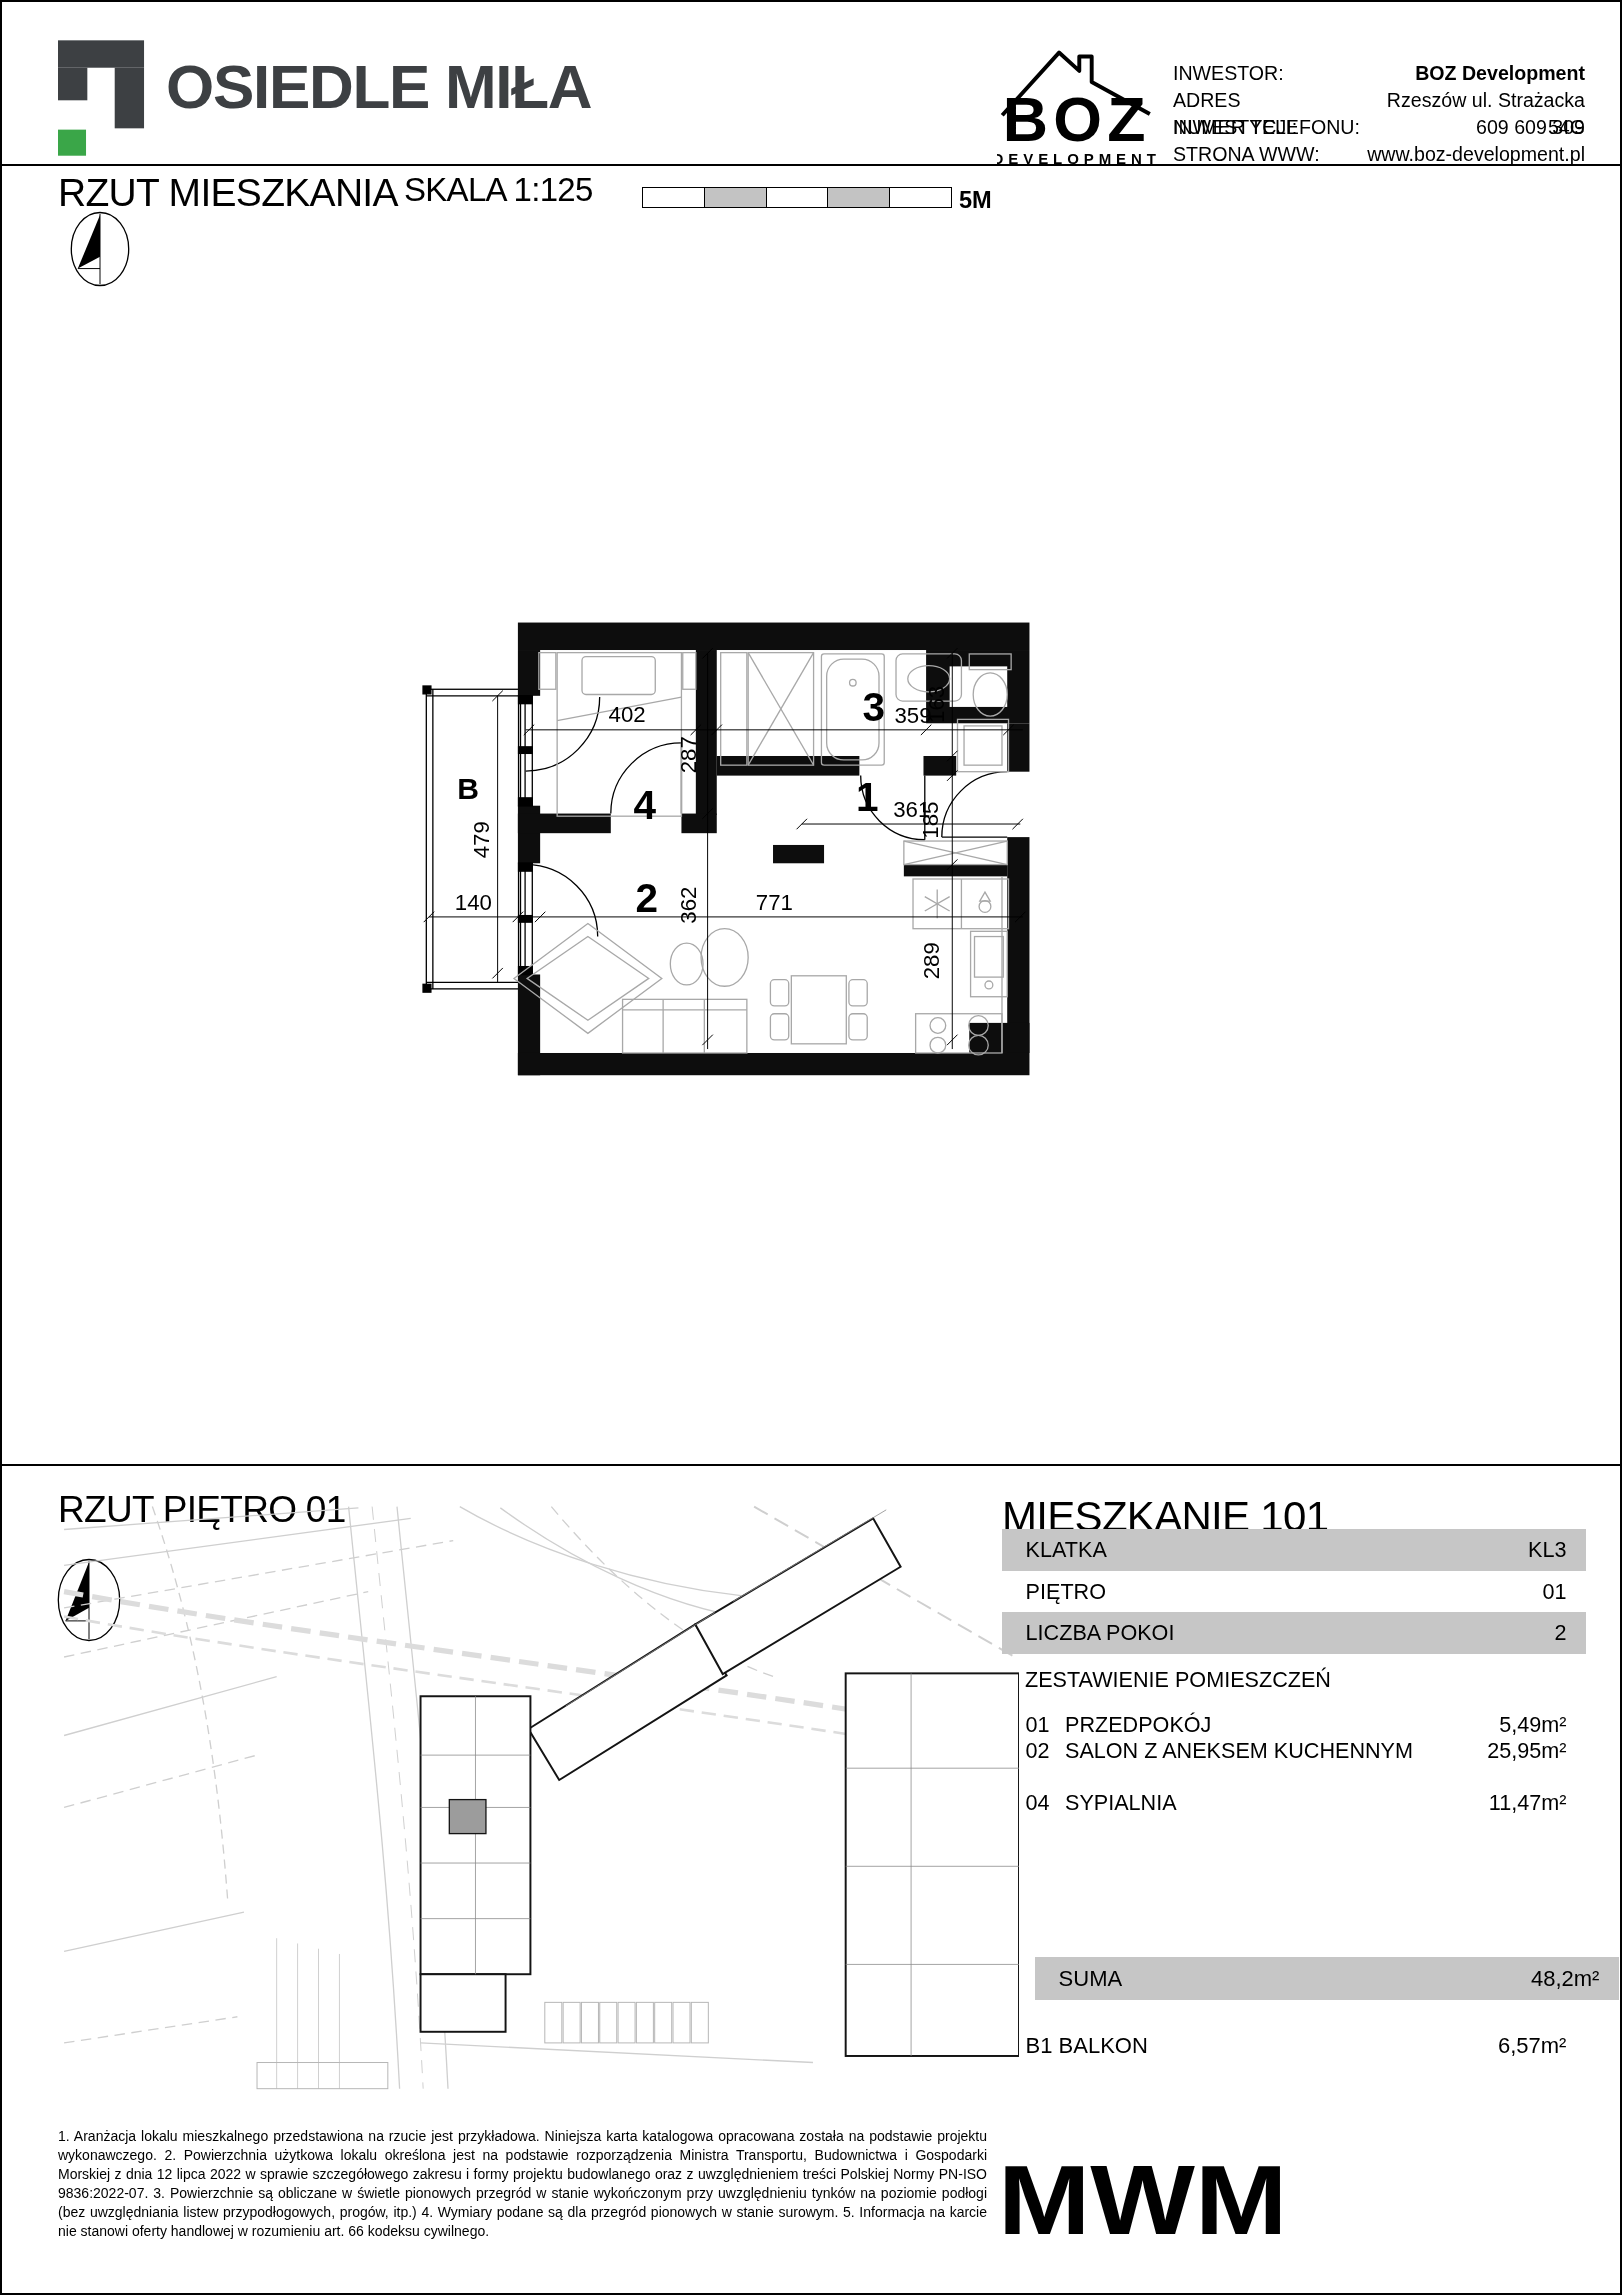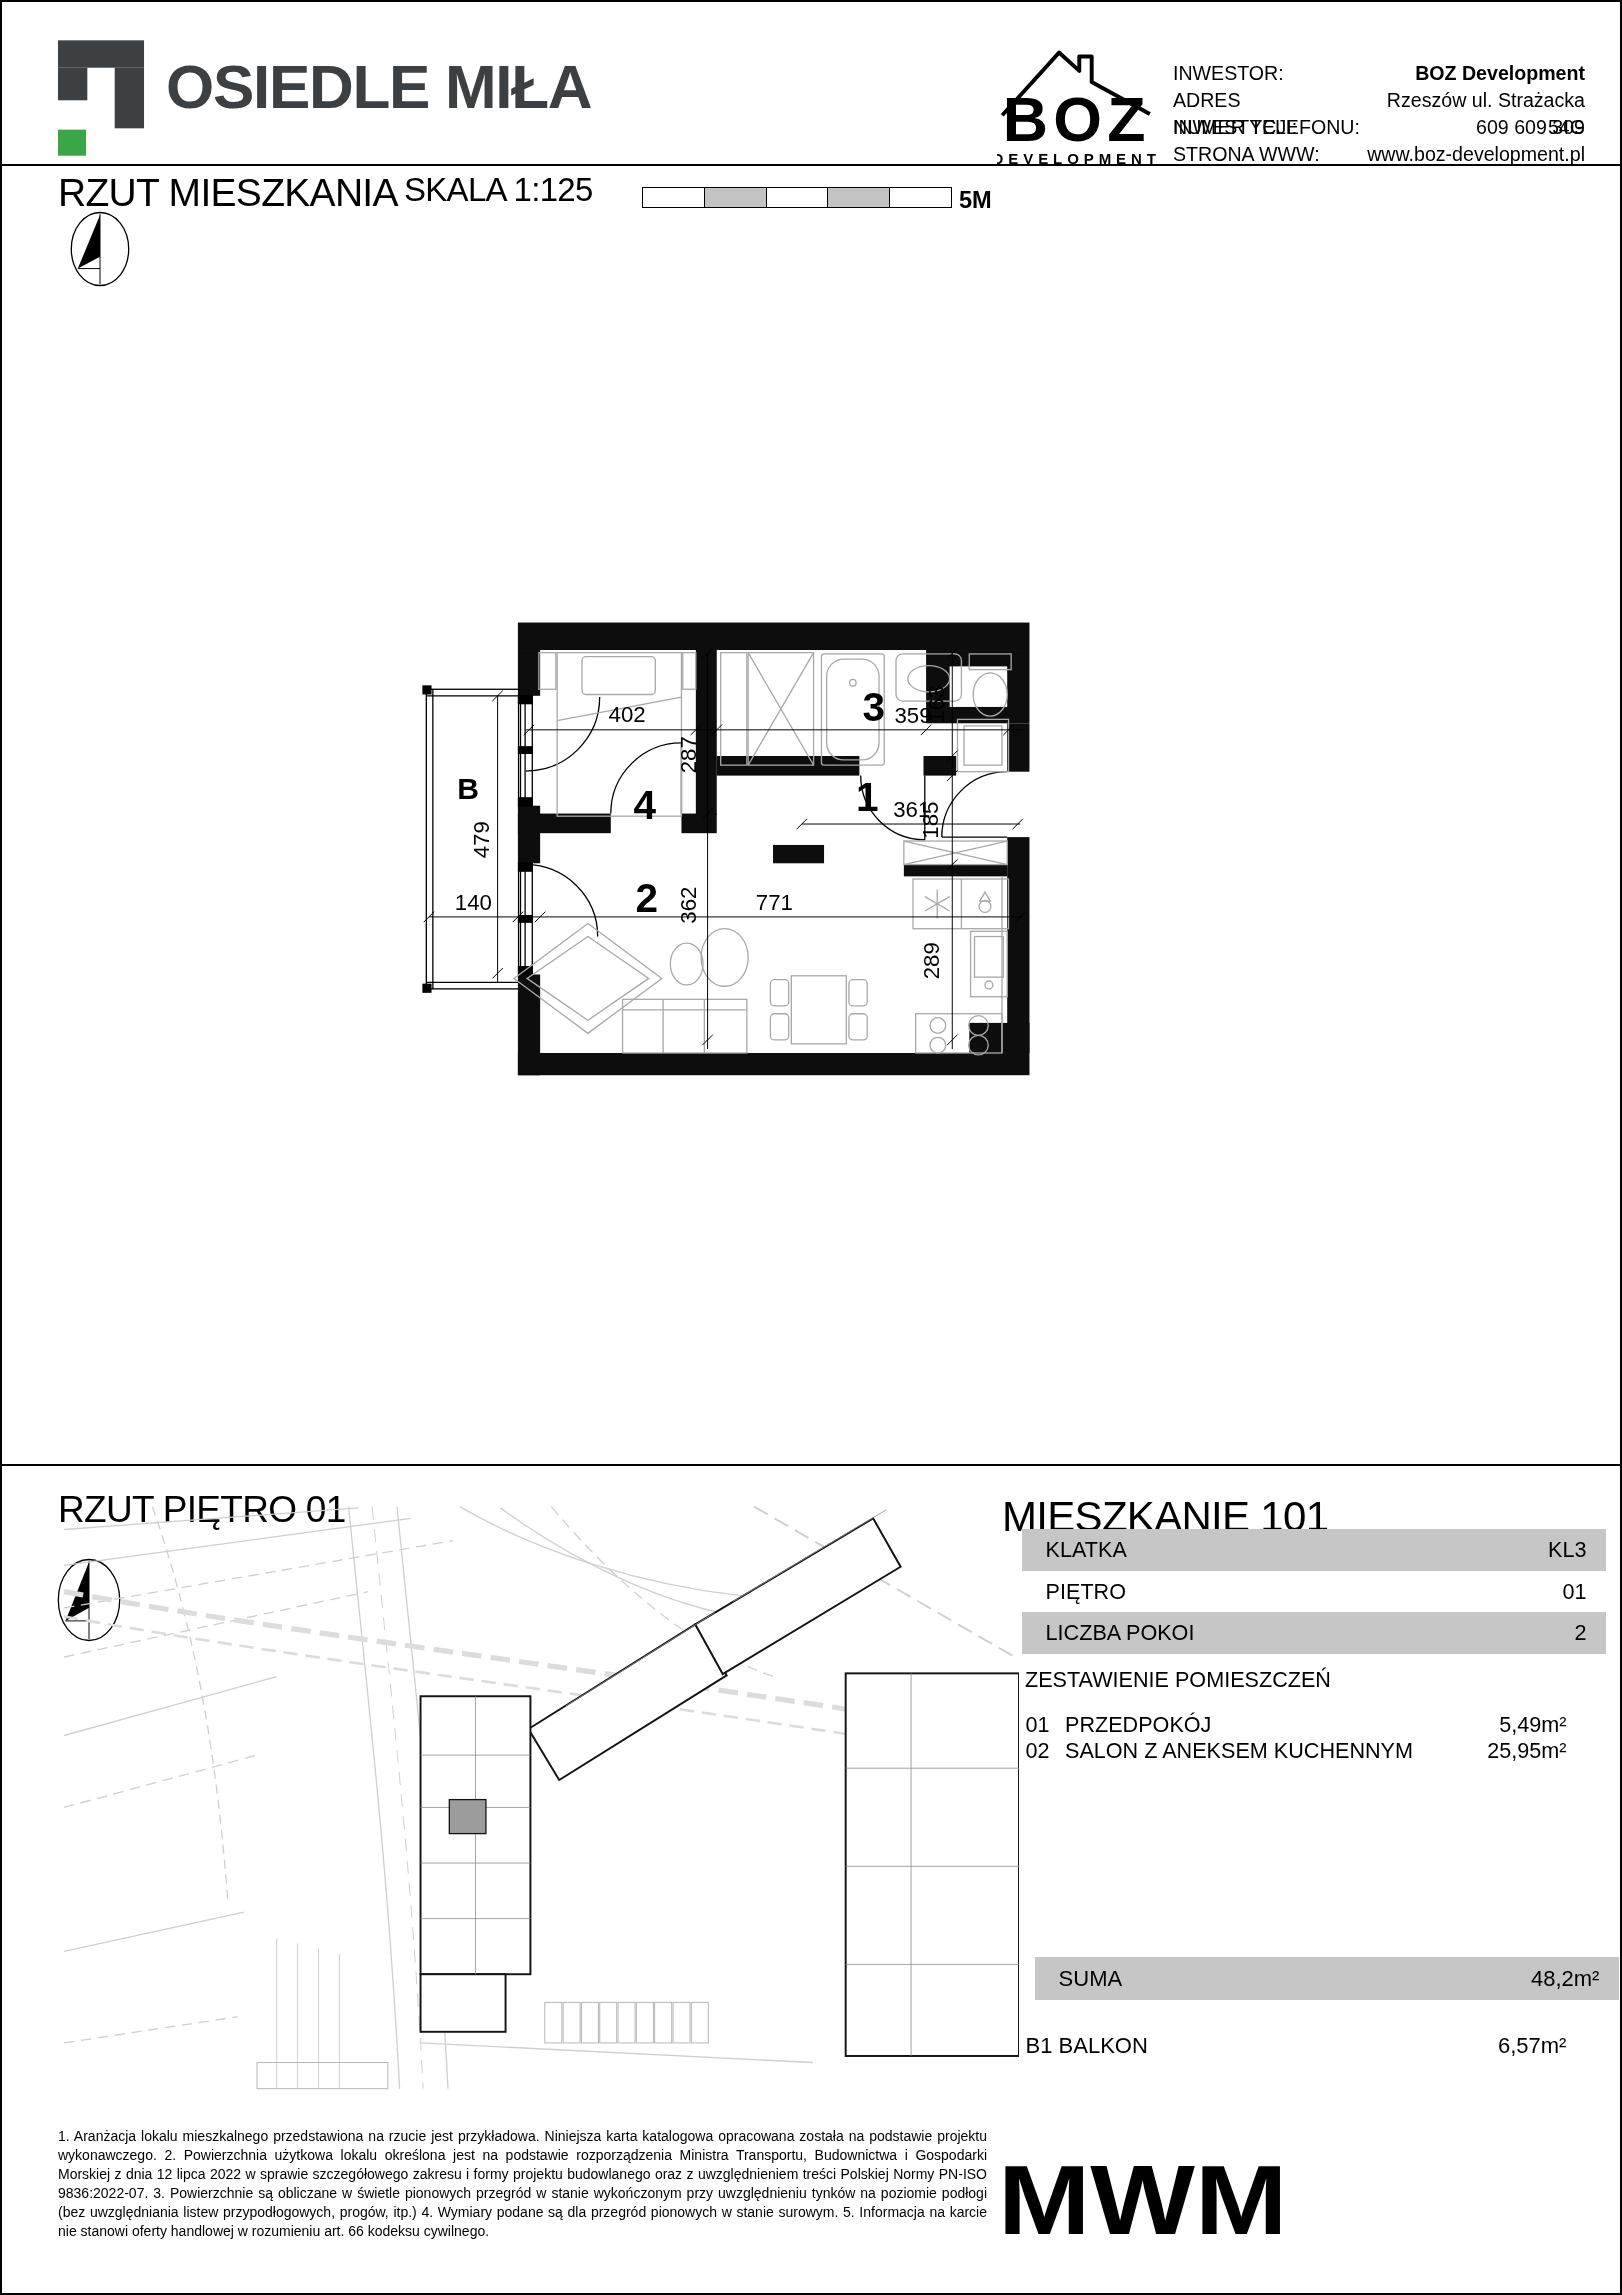--- a/index.html
+++ b/index.html
@@ -25,21 +25,21 @@
   .scalebar .cell{flex:1; border-left:0.7px solid #000;}
   .scalebar .cell:first-child{border-left:none;}
   .scalebar .cell:nth-child(2), .scalebar .cell:nth-child(4){background:var(--scalebar-gray);}
   .scalebar-max{position:absolute; left:957px; top:185px; font-size:23.6px;font-weight:bold;}
 
   .boz-contact{position:absolute; left:1171px; top:58px; width:412px;}
   .boz-contact .row{display:flex; justify-content:space-between; height:27px; font-size:19.6px; line-height:27px;}
   .boz-contact .row .val{text-align:right;}
   .boz-contact .row:first-child .val{font-weight:bold;}
   .apt-title{position:absolute; left:1000px; top:1491px; width:584px; text-align:left; font-size:42px; letter-spacing:-0.7px;}
-  .attr-row{position:absolute; left:1000px; width:584px; height:42px; font-size:21.6px; line-height:42px;margin-left:20px;}
+  .attr-row{position:absolute; left:1000px; width:584px; height:42px; font-size:21.6px; line-height:42px;}
   .attr-row.gray{background:var(--panel-gray);}
   .attr-row .lbl{position:absolute; left:23.6px;}
   .attr-row .val{position:absolute; right:19.6px; text-align:right;}
   .rooms-header{position:absolute; left:1023px; top:1665px; font-size:21.6px;}
   .room-row{position:absolute; left:1000px; width:584px; height:26px; font-size:21.6px; line-height:26px;}
   .room-row .no{position:absolute; left:23.6px;}
   .room-row .nm{position:absolute; left:63px;}
   .room-row .ar{position:absolute; right:19.6px; text-align:right;}
   .sum-row{position:absolute; left:1000px; top:1955px; width:584px; height:43px; background:var(--panel-gray); font-size:22px; line-height:43px;margin-left:33px;}
   .sum-row .lbl{position:absolute; left:23.6px;}
@@ -364,20 +364,25 @@
   <div class="room-row" style="top:1710px;">
     <span class="no">01</span>
     <span class="nm">PRZEDPOKÓJ</span>
     <span class="ar">5,49m²</span>
   </div>
   <div class="room-row" style="top:1736px;">
     <span class="no">02</span>
     <span class="nm">SALON Z ANEKSEM KUCHENNYM</span>
     <span class="ar">25,95m²</span>
   </div>
+  <div class="room-row" style="top:1788px;">
+    <span class="no">04</span>
+    <span class="nm">SYPIALNIA</span>
+    <span class="ar">11,47m²</span>
+  </div>
 
   <div class="sum-row">
     <span class="lbl">SUMA</span>
     <span class="val">48,2m²</span>
   </div>
   <div class="balk-row">
     <span class="lbl">B1 BALKON</span>
     <span class="val">6,57m²</span>
   </div>
 

